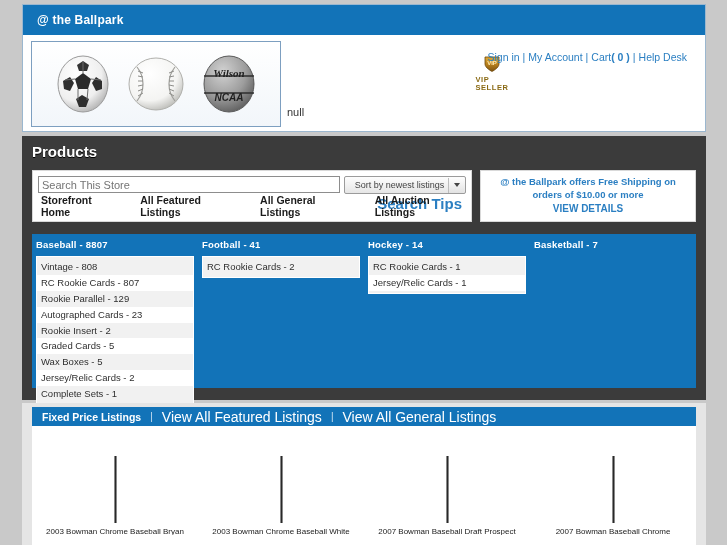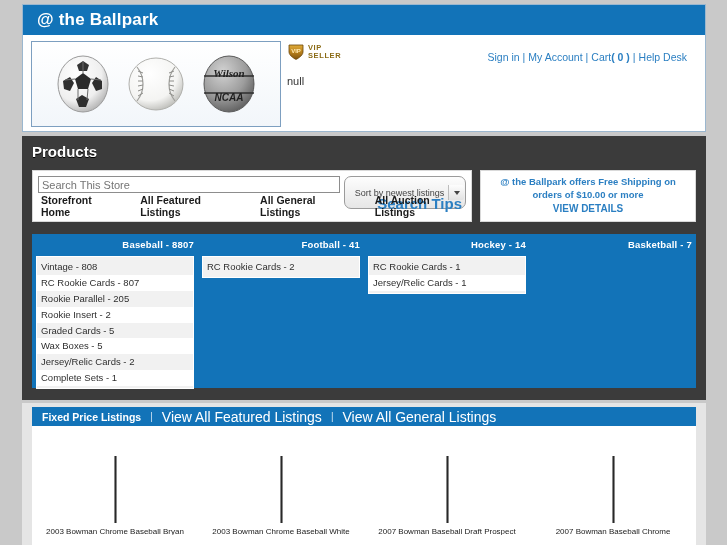--- a/index.html
+++ b/index.html
@@ -20,36 +20,36 @@
     position:absolute; left:22px; top:4px; width:684px; height:128px;
     background:#ffffff;
     border:1px solid #9bb7cf;
   }
   .store-title-bar {
     height:30px; background:#1273b8;
     display:flex; align-items:center;
     padding-left:14px;
   }
   .store-title {
-    color:#ffffff; font-size:17px; font-weight:bold;
+    color:#ffffff; font-size:12px; font-weight:bold;
     letter-spacing:.2px;
   }
   .header-body { position:relative; height:96px; padding:6px 8px 0 8px; display:flex; }
 
   .logo-box {
     width:250px; height:86px;
     border:1px solid #7d9fc0;
     background:linear-gradient(#ffffff, #f2f6fa);
     display:flex; align-items:center; justify-content:space-around;
     padding:0 14px;
   }
   .ball { display:block; }
 
   .header-mid { flex:1; padding-left:6px; position:relative; }
-  .vip-badge { display:flex; align-items:center; gap:3px; margin-top:2px; }
+  .vip-badge { display:flex; align-items:center; gap:3px; margin-top:14px;flex-direction:column; }
   .vip-text { display:flex; flex-direction:column; line-height:1.05; }
   .vip-text span {
     font-size:7.5px; font-weight:bold; color:#8a6a14; letter-spacing:.6px;
   }
   .null-text { margin-top:14px; font-size:11px; color:#333; }
 
   .account-links {
     position:absolute; right:10px; top:10px;
     font-size:10.5px; color:#2b7fc2;
     white-space:nowrap;
@@ -86,24 +86,24 @@
     border:1px solid #8d8d8d;
     font-family:"Liberation Sans", sans-serif;
     font-size:11px; color:#333;
     padding:1px 3px;
     background:#fff;
     outline:none;
   }
   .sort-wrap { margin-left:4px; }
   .sort-select {
     display:flex; align-items:center;
-    height:33px; width:122px;
+    height:18px; width:122px;
     border:1px solid #9b9b9b;
     background:linear-gradient(#fdfdfd,#e6e6e6);
-    border-radius:7px;
+    border-radius:2px;
     font-size:9px; color:#444;
     padding-left:6px;
     position:relative;
   }
   .sort-label { flex:1; text-align:center; }
   .sort-arrow {
     width:16px; height:15px; margin-right:1px;
     border-left:1px solid #bdbdbd;
     display:flex; align-items:center; justify-content:center;
     background:linear-gradient(#fdfdfd,#e2e2e2);
@@ -135,21 +135,21 @@
 
   
   .cat-strip {
     position:absolute; left:10px; top:98px;
     width:664px; height:154px;
     background:#1273b8;
     display:flex;
   }
   .cat-col { flex:1; padding:0 4px; }
   .cat-head {
-    text-align:right; color:#ffffff; font-size:9.5px; font-weight:bold;
+    text-align:left; color:#ffffff; font-size:9.5px; font-weight:bold;
     padding:5px 0 6px 0;
     letter-spacing:.2px;
   }
   .cat-list {
     background:#f1f1f1; border:1px solid #ffffff;
     padding:2px 0;
   }
   .cat-item {
     font-size:9.5px; color:#2f2f2f;
     padding:2px 4px;
@@ -322,21 +322,22 @@
       </div>
     </div>
 
     <div class="cat-strip">
 
       <div class="cat-col">
         <div class="cat-head">Baseball - 8807</div>
         <div class="cat-list">
           <a class="cat-item" href="#">Vintage - 808</a>
           <a class="cat-item" href="#">RC Rookie Cards - 807</a>
-          <a class="cat-item" href="#">Rookie Parallel - 205</a>
+          <a class="cat-item" href="#">Rookie Parallel - 129</a>
+          <a class="cat-item" href="#">Autographed Cards - 23</a>
           <a class="cat-item" href="#">Rookie Insert - 2</a>
           <a class="cat-item" href="#">Graded Cards - 5</a>
           <a class="cat-item" href="#">Wax Boxes - 5</a>
           <a class="cat-item" href="#">Jersey/Relic Cards - 2</a>
           <a class="cat-item" href="#">Complete Sets - 1</a>
         </div>
       </div>
 
       <div class="cat-col">
         <div class="cat-head">Football - 41</div>

